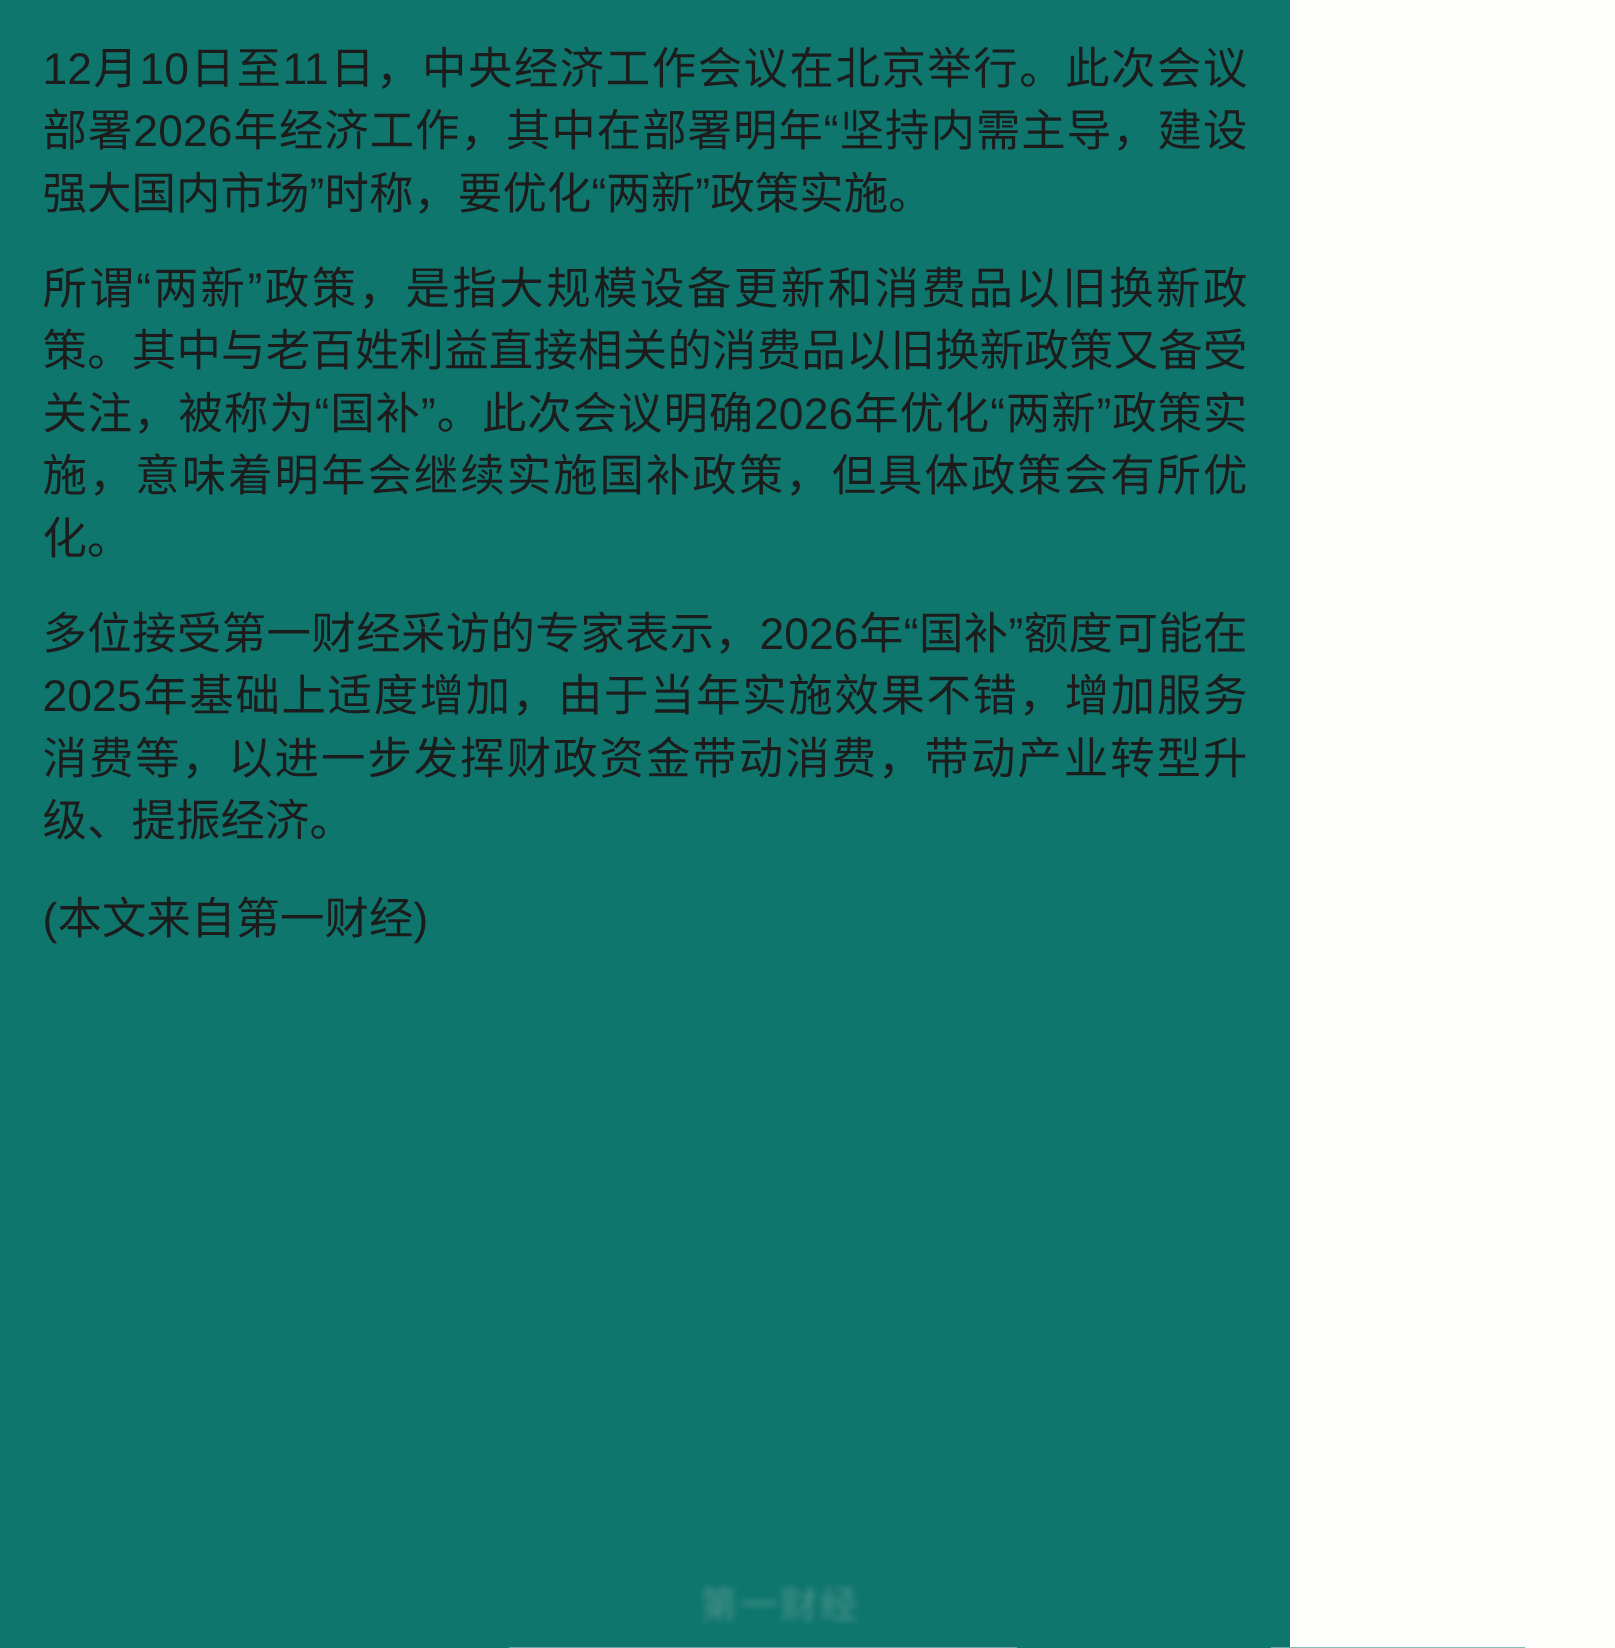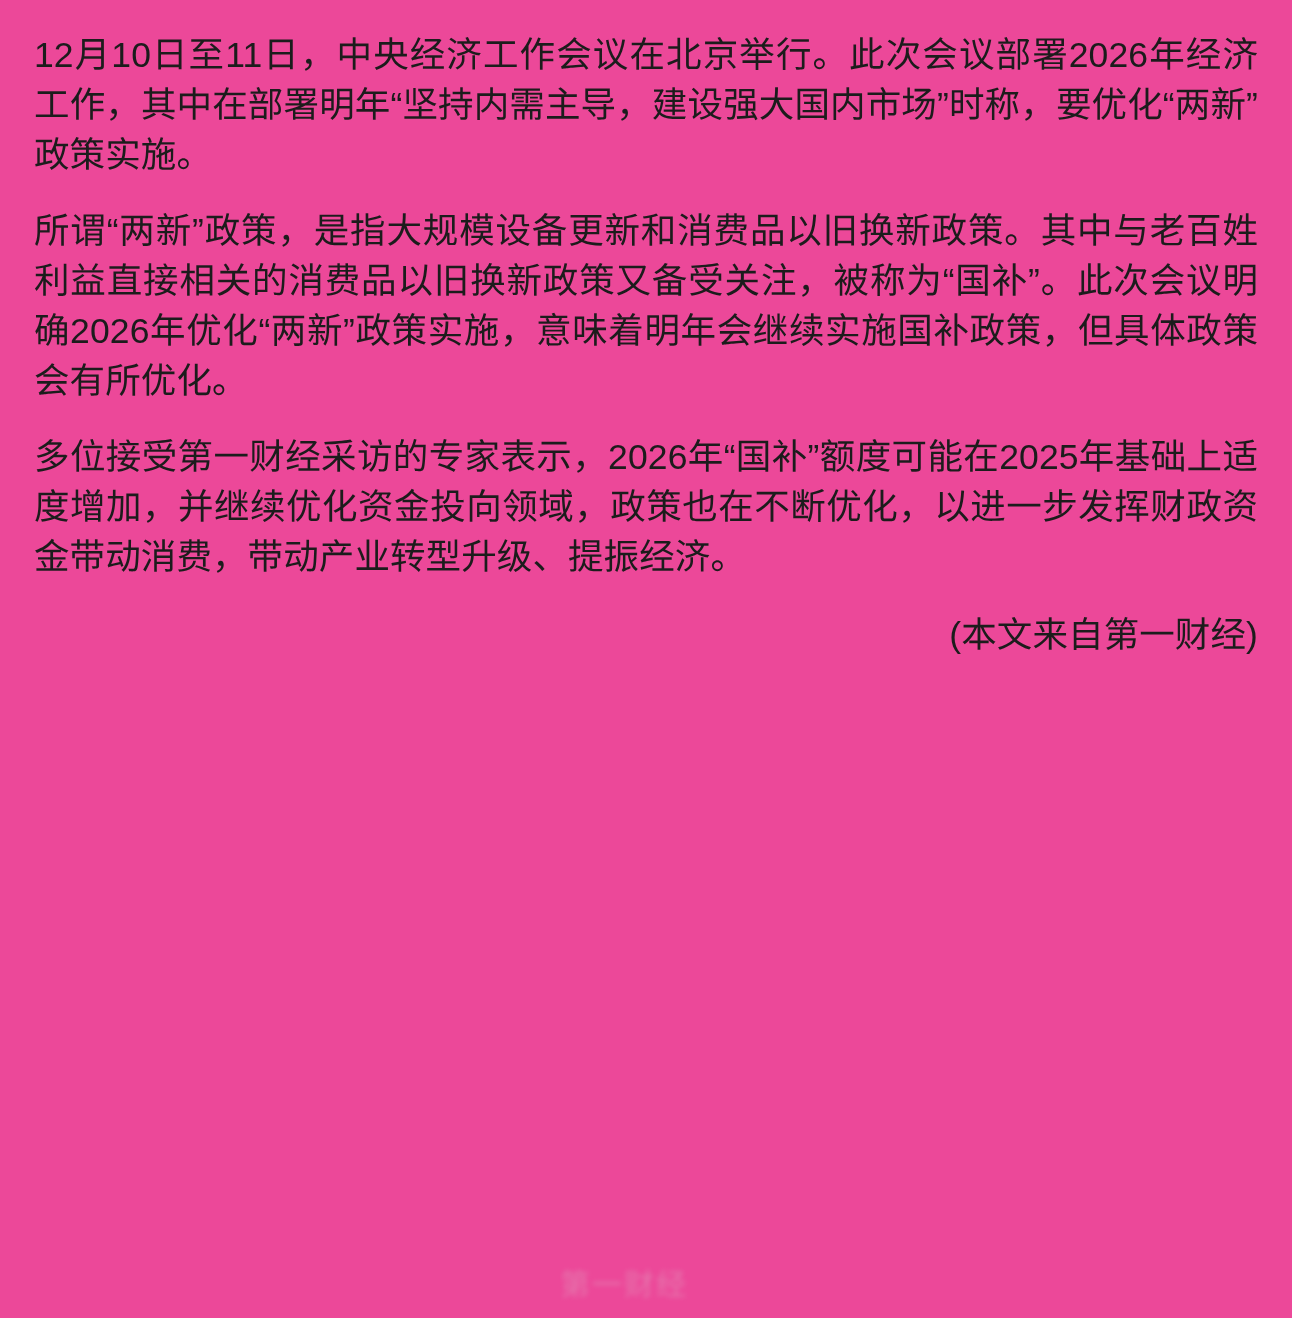--- a/index.html
+++ b/index.html
@@ -13,45 +13,45 @@
     height: 1318px;
     background: #fdfdfb;
     font-family: "Liberation Sans", "DejaVu Sans", sans-serif;
     -webkit-font-smoothing: antialiased;
     overflow: hidden;
   }
 
   .article {
     position: relative;
     box-sizing: border-box;
-    width: 1292px;
+    width: 1032px;
     height: 1318px;
     padding: 30px 34px 0 34px;
-    background: #ec4899;
+    background: #0f766e;
   }
 
   .para {
     margin: 0 0 26px 0;
     font-size: 35.5px;
     line-height: 50px;
     color: #1c1c1c;
     letter-spacing: 0.1px;
     text-align: justify;
     text-justify: inter-character;
     word-break: break-all;
     font-weight: 400;
   }
 
   .para:last-of-type {
     margin-bottom: 0;
   }
 
   .para.source {
     margin-top: 28px;
-    text-align: right;
+    text-align: left;
   }
 
   
   .watermark {
     position: absolute;
     left: 560px;
     top: 1262px;
     width: 330px;
     height: 46px;
     pointer-events: none;
@@ -73,21 +73,21 @@
 
 <div class="article">
 
   <p class="para">12月10日至11日，中央经济工作会议在北京举行。此次会议部署2026年经济工作，其中在部署明年“坚持内需主导，建设强大国内市场”时称，要优化“两新”政策实施。</p>
 
   <p class="para">所谓“两新”政策，是指大规模设备更新和消费品以旧换新政策。其中与老百姓利益直接相关的消费品以旧换新政策又备受关注，被称为“国补”。此次会议明确2026年优化“两新”政策实施，意味着明年会继续实施国补政策，但具体政策会有所优化。</p>
 
 
 
 
-  <p class="para">多位接受第一财经采访的专家表示，2026年“国补”额度可能在2025年基础上适度增加，并继续优化资金投向领域，政策也在不断优化，以进一步发挥财政资金带动消费，带动产业转型升级、提振经济。</p>
+  <p class="para">多位接受第一财经采访的专家表示，2026年“国补”额度可能在2025年基础上适度增加，由于当年实施效果不错，增加服务消费等，以进一步发挥财政资金带动消费，带动产业转型升级、提振经济。</p>
 
   <p class="para source">(本文来自第一财经)</p>
 
   <div class="watermark">
     <div class="wm-text">第一财经</div>
   </div>
 
 </div>
 
 </body></html>

